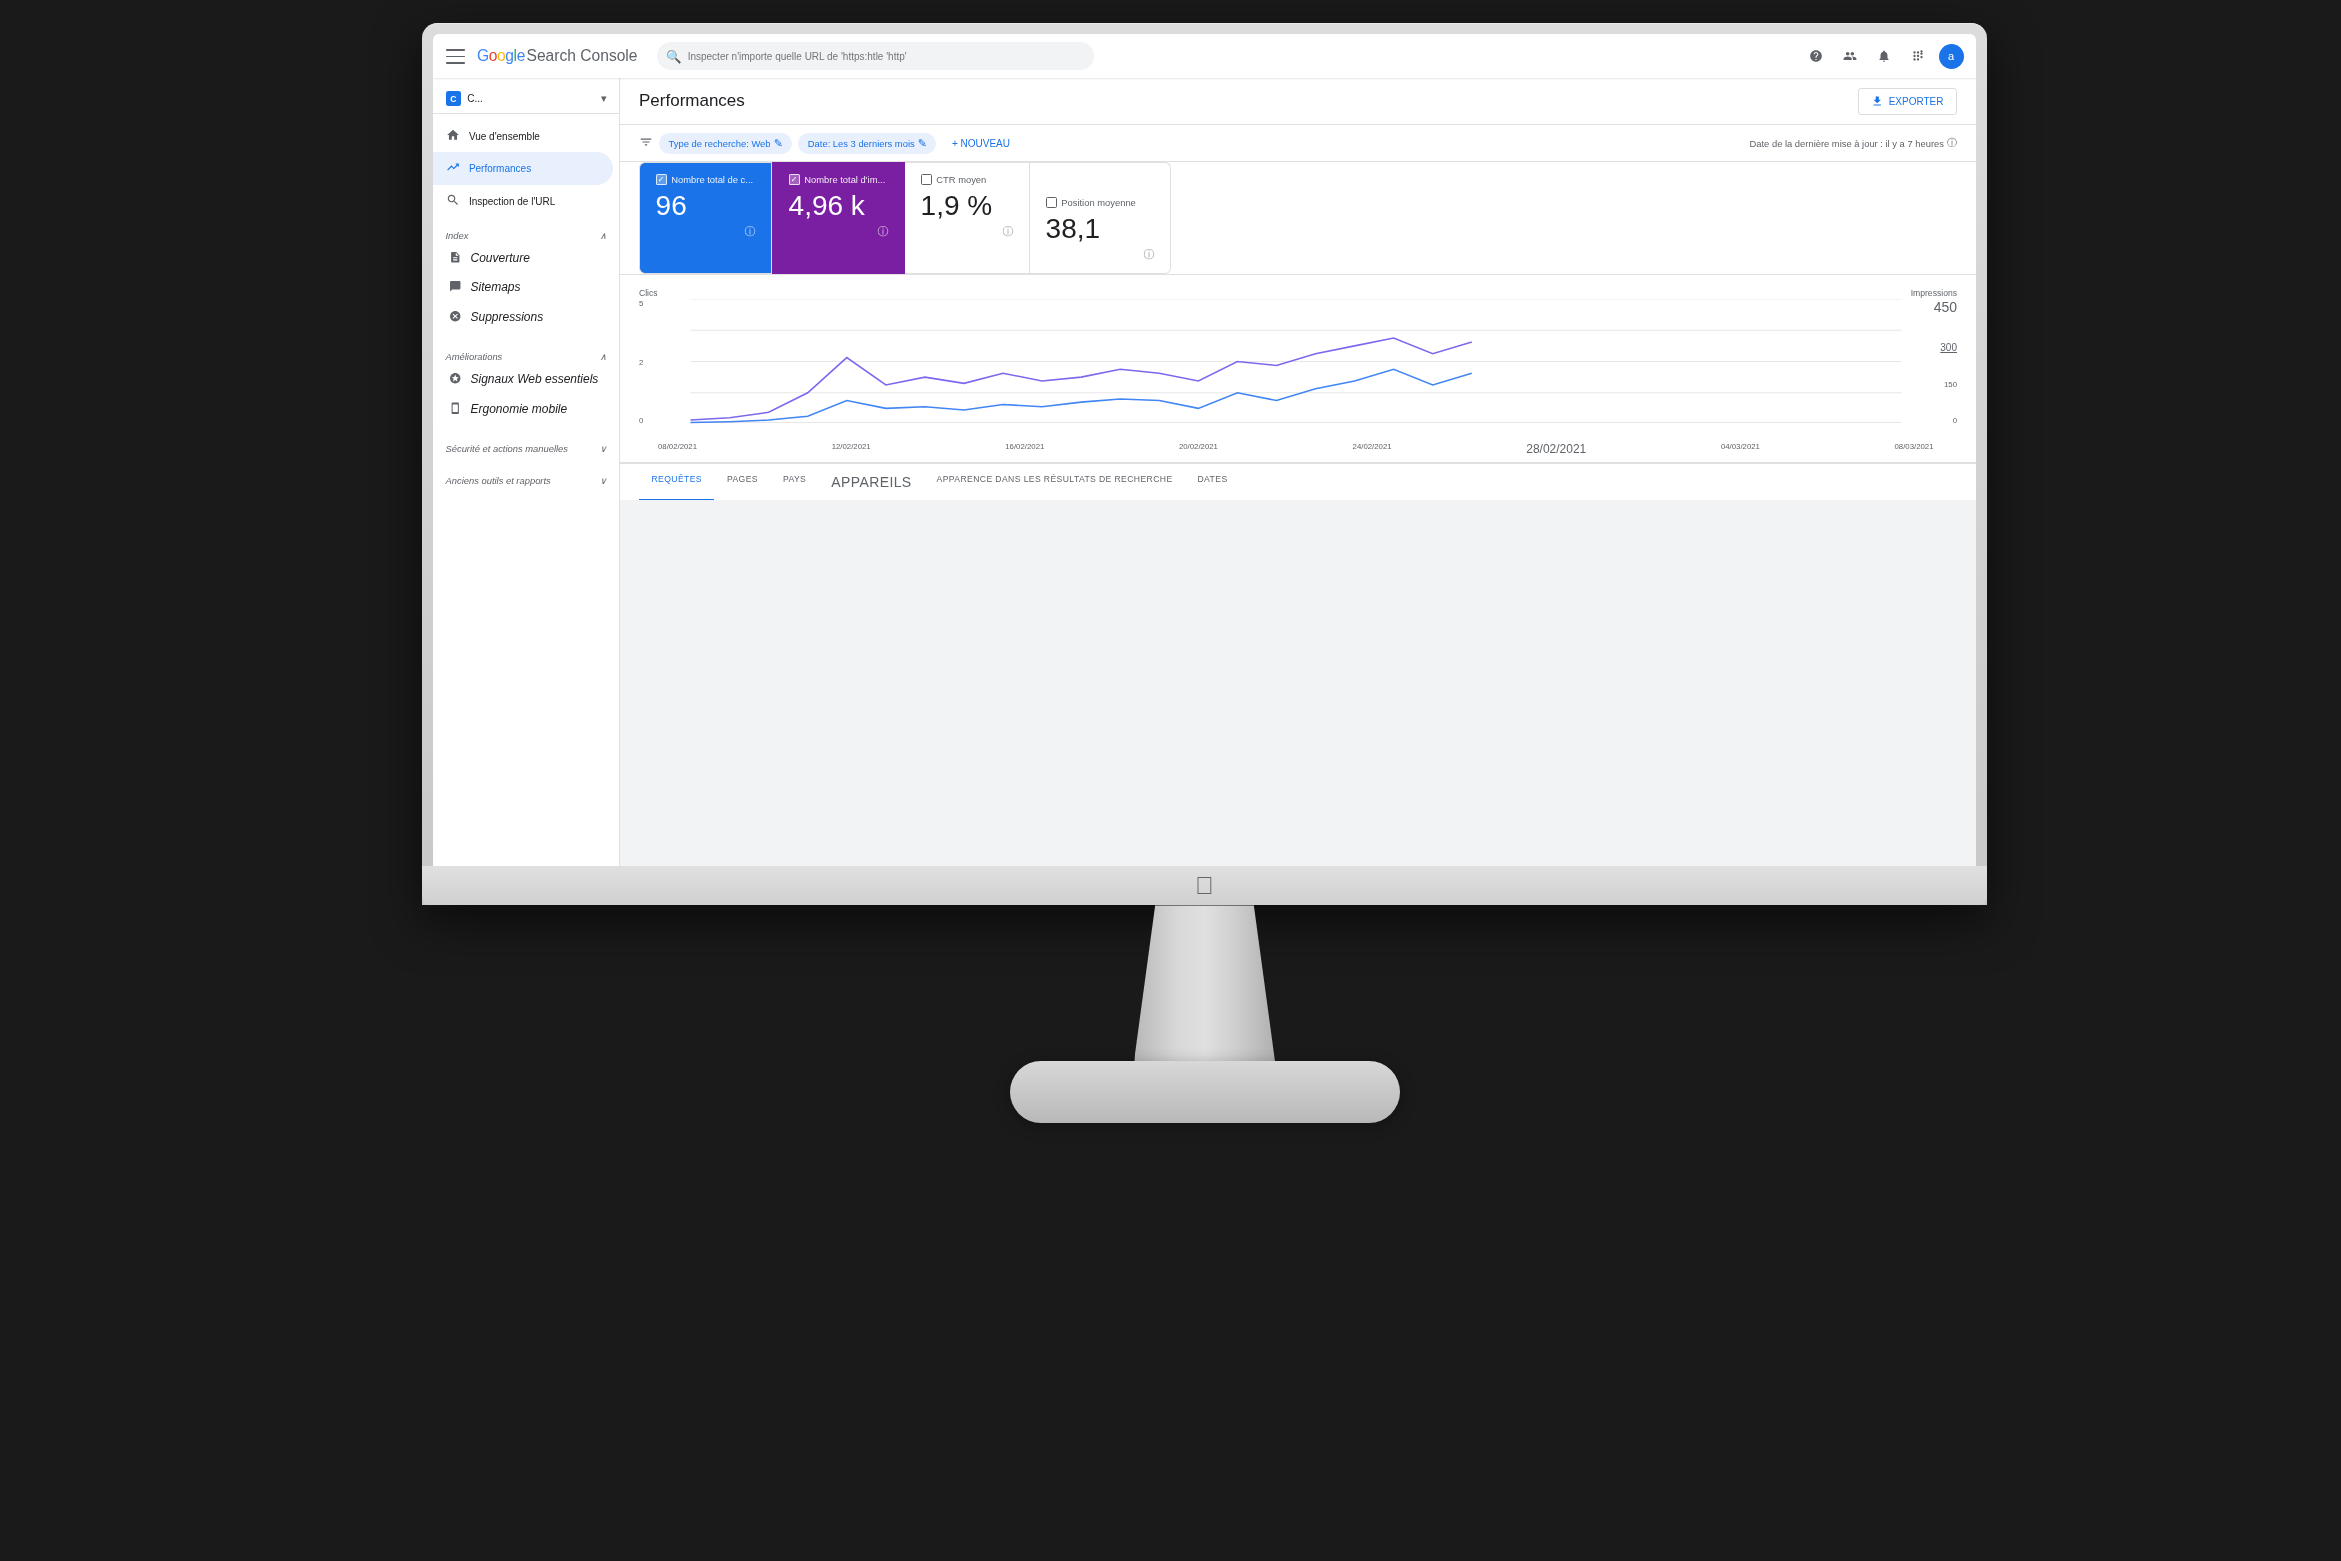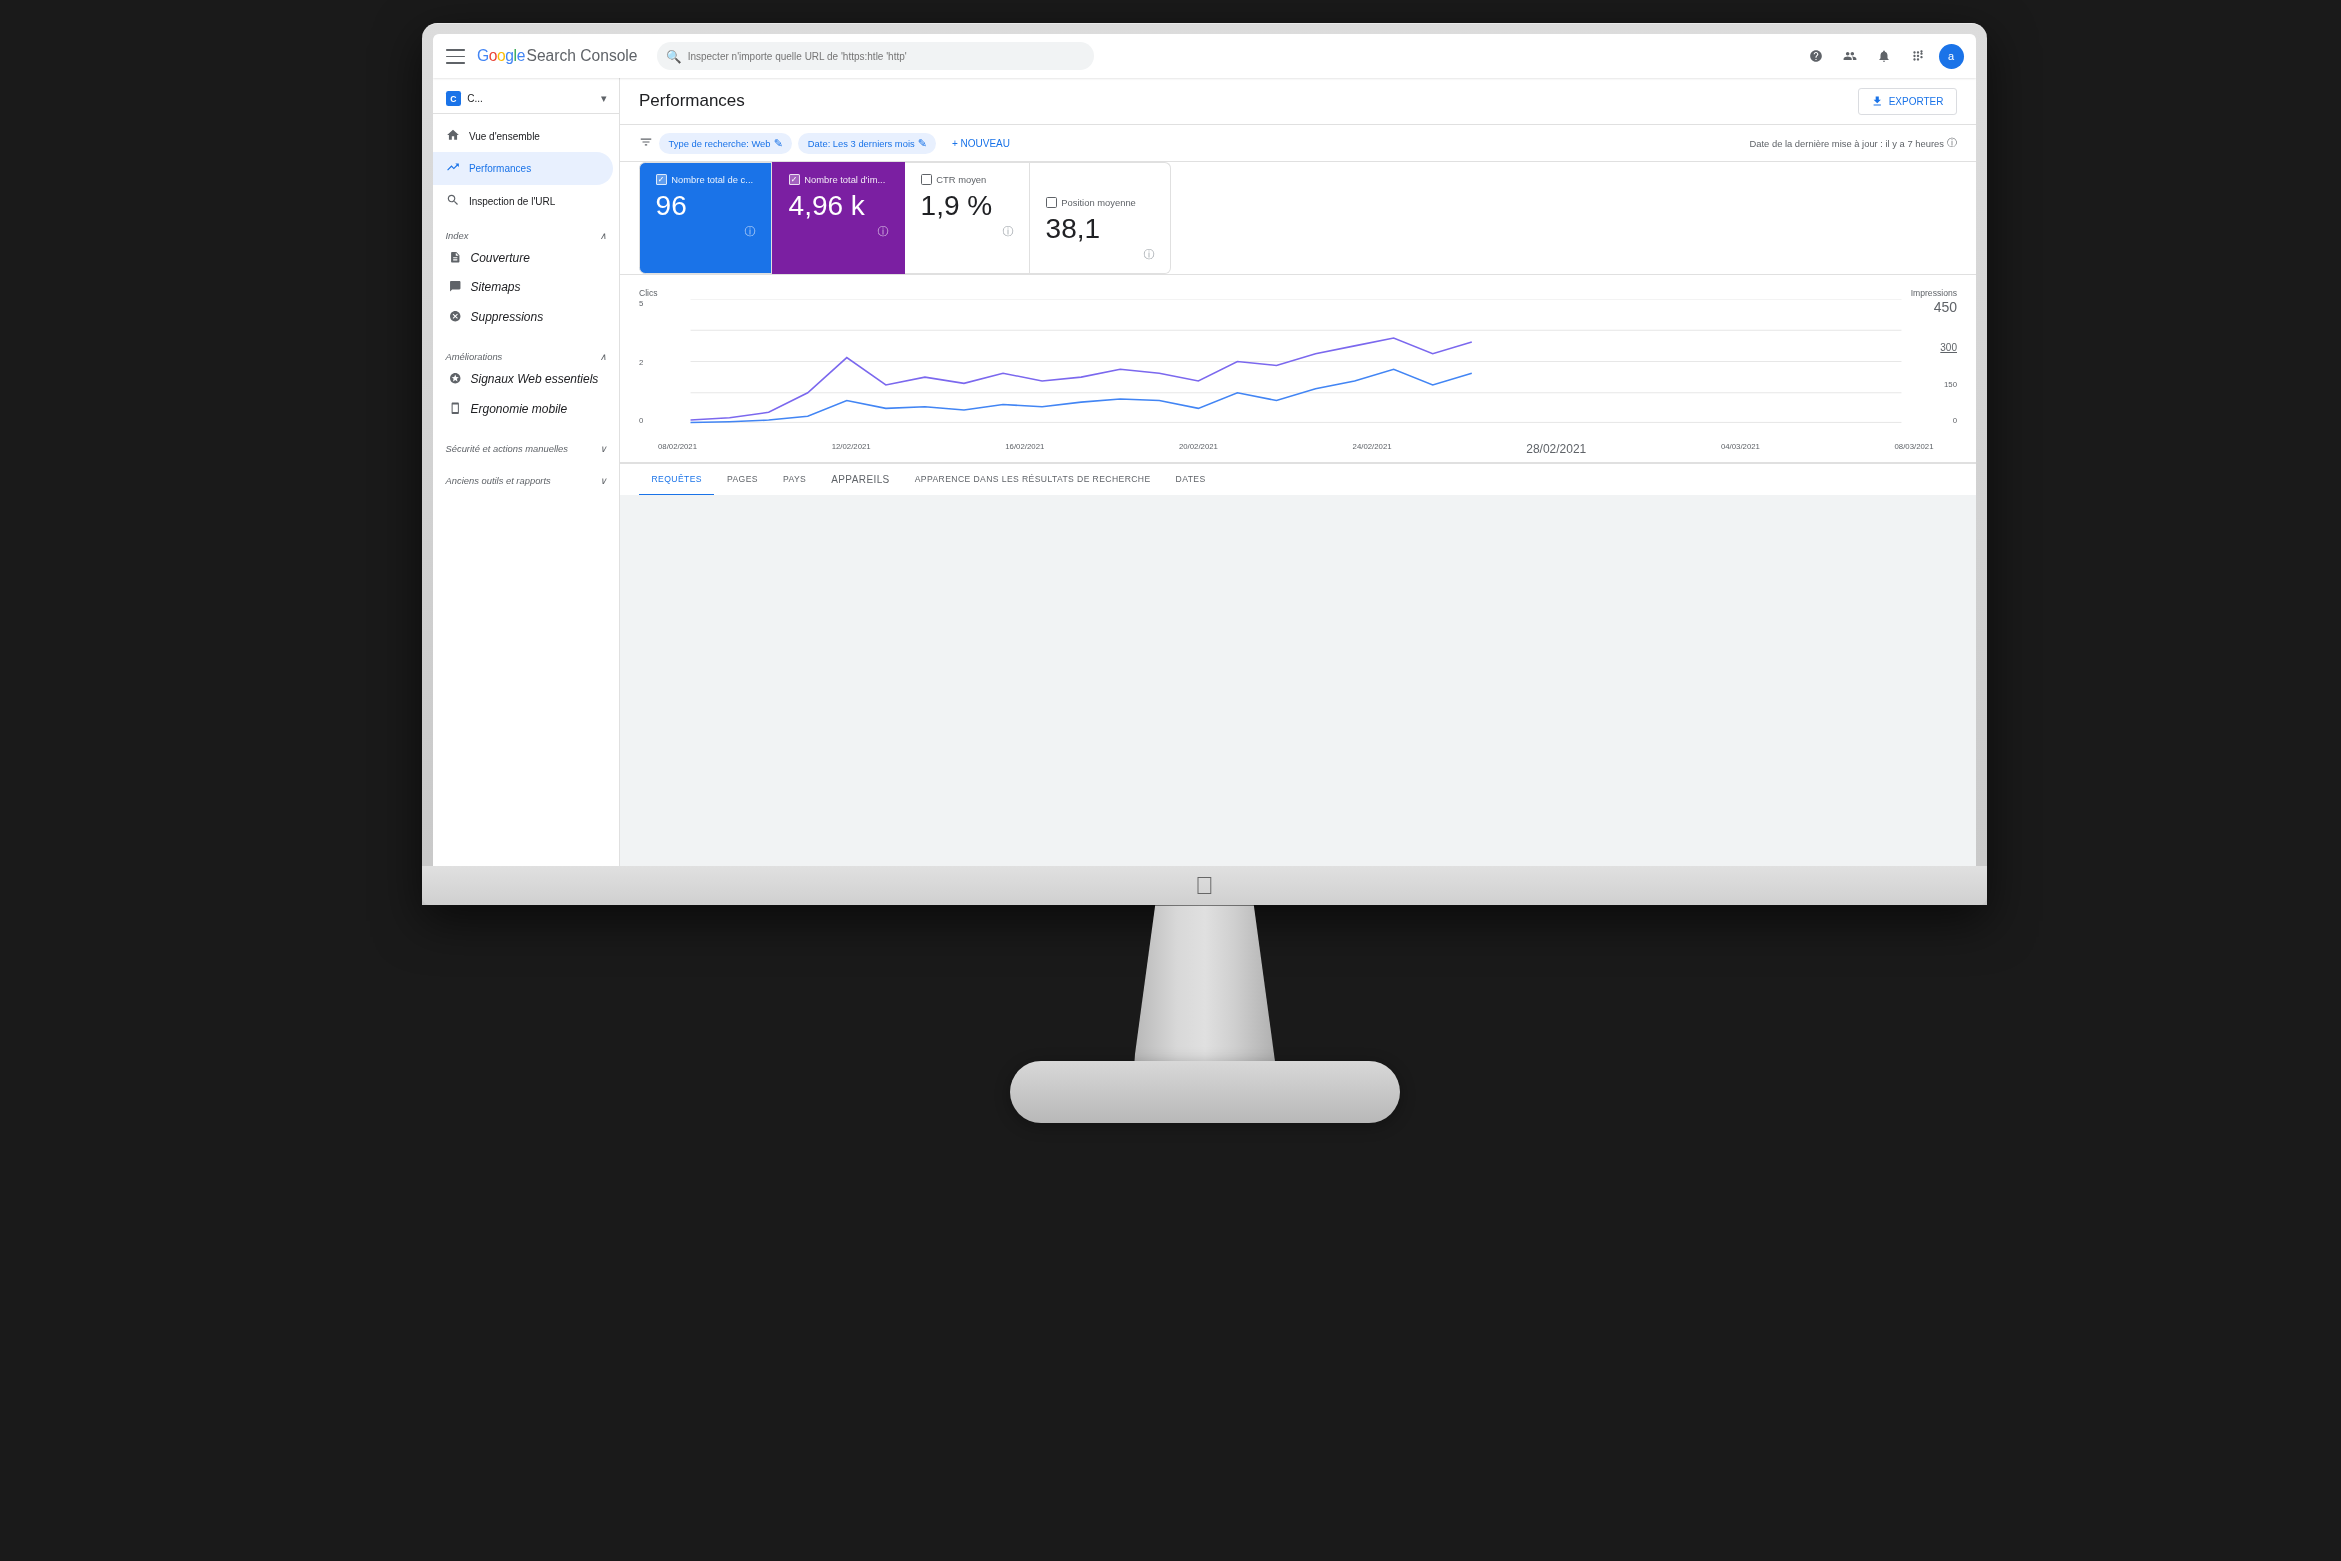--- a/index.html
+++ b/index.html
@@ -676,21 +676,21 @@
                   <span style="font-size:7.8px;color:#5f6368;">04/03/2021</span>
                   <span style="font-size:7.8px;color:#5f6368;">08/03/2021</span>
                 </div>
               </div>
 
               <div style="background:#fff;">
                 <div style="display:flex;padding:0 19px;border-top:0.8px solid #e0e0e0;">
                   <div style="padding:9.4px 12.5px;font-size:8.6px;font-weight:500;color:#1a73e8;border-bottom:1.6px solid #1a73e8;cursor:pointer;letter-spacing:0.4px;">REQUÊTES</div>
                   <div style="padding:9.4px 12.5px;font-size:8.6px;font-weight:500;color:#5f6368;border-bottom:1.6px solid transparent;cursor:pointer;letter-spacing:0.4px;">PAGES</div>
                   <div style="padding:9.4px 12.5px;font-size:8.6px;font-weight:500;color:#5f6368;border-bottom:1.6px solid transparent;cursor:pointer;letter-spacing:0.4px;">PAYS</div>
-                  <div style="padding:9.4px 12.5px;font-size:10px;font-weight:500;color:#5f6368;border-bottom:1.6px solid transparent;cursor:pointer;letter-spacing:0.4px;">APPAREILS</div>
+                  <div style="padding:9.4px 12.5px;font-size:14px;font-weight:500;color:#5f6368;border-bottom:1.6px solid transparent;cursor:pointer;letter-spacing:0.4px;">APPAREILS</div>
                   <div style="padding:9.4px 12.5px;font-size:8.6px;font-weight:500;color:#5f6368;border-bottom:1.6px solid transparent;cursor:pointer;letter-spacing:0.4px;">APPARENCE DANS LES RÉSULTATS DE RECHERCHE</div>
                   <div style="padding:9.4px 12.5px;font-size:8.6px;font-weight:500;color:#5f6368;border-bottom:1.6px solid transparent;cursor:pointer;letter-spacing:0.4px;">DATES</div>
                 </div>
               </div>
 
             </div>
           </div>
         </div>
       </div>
 

